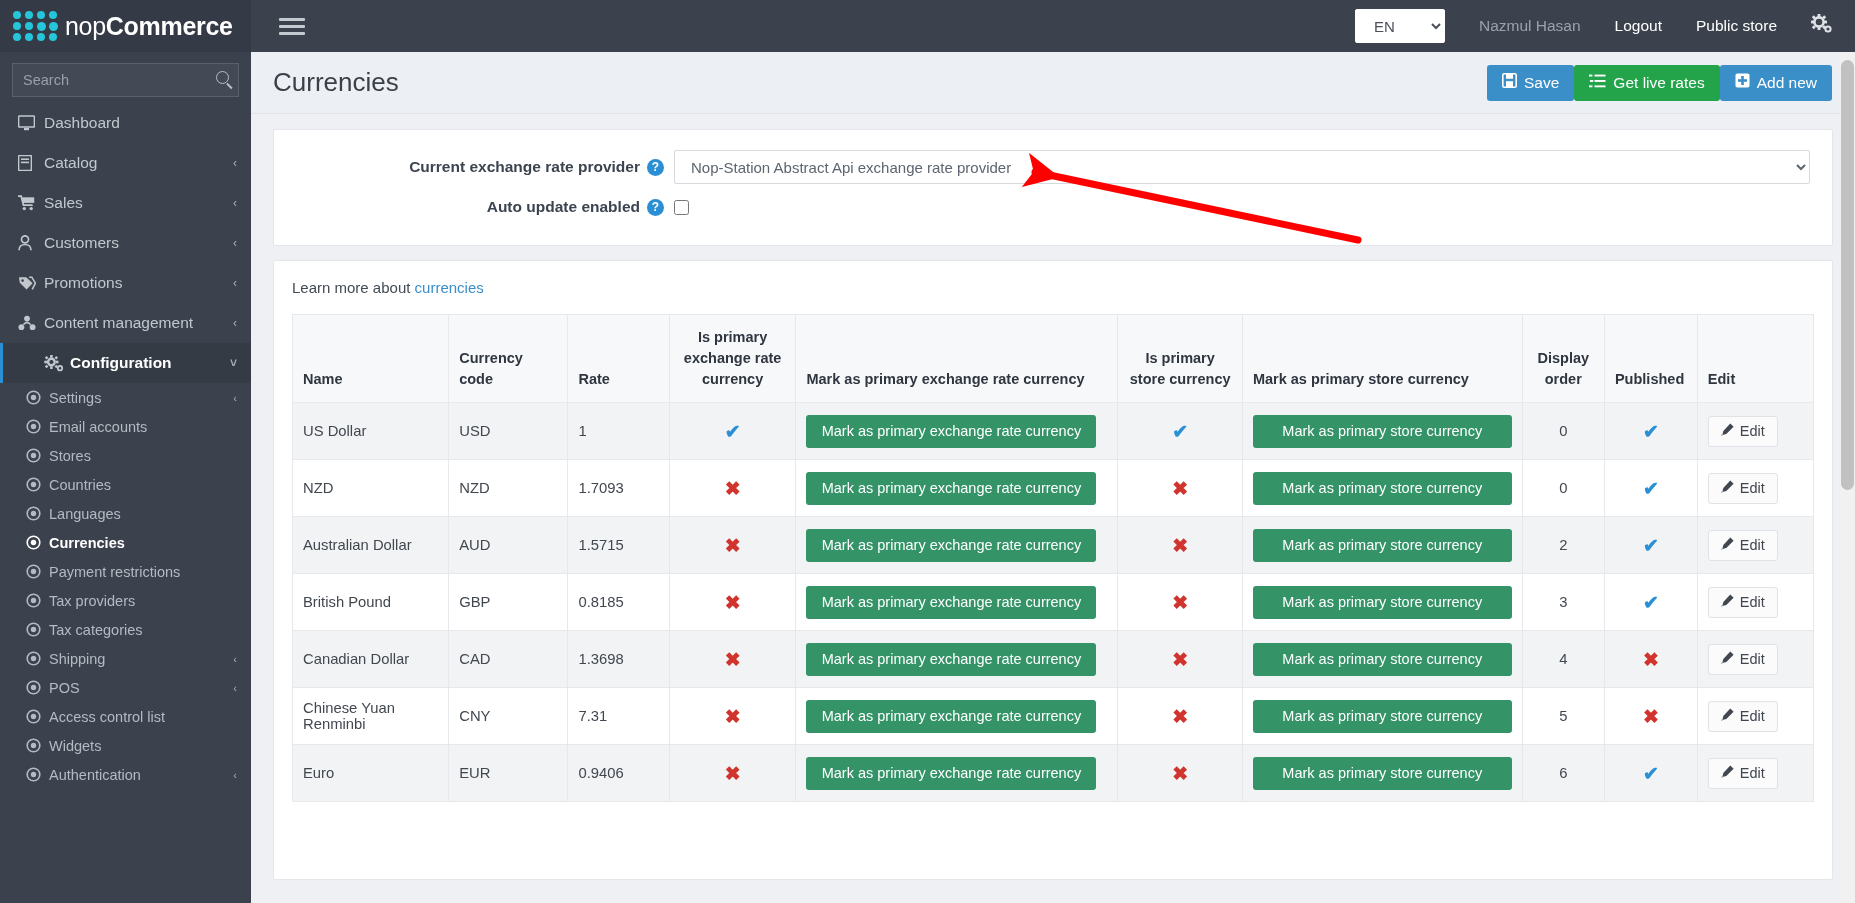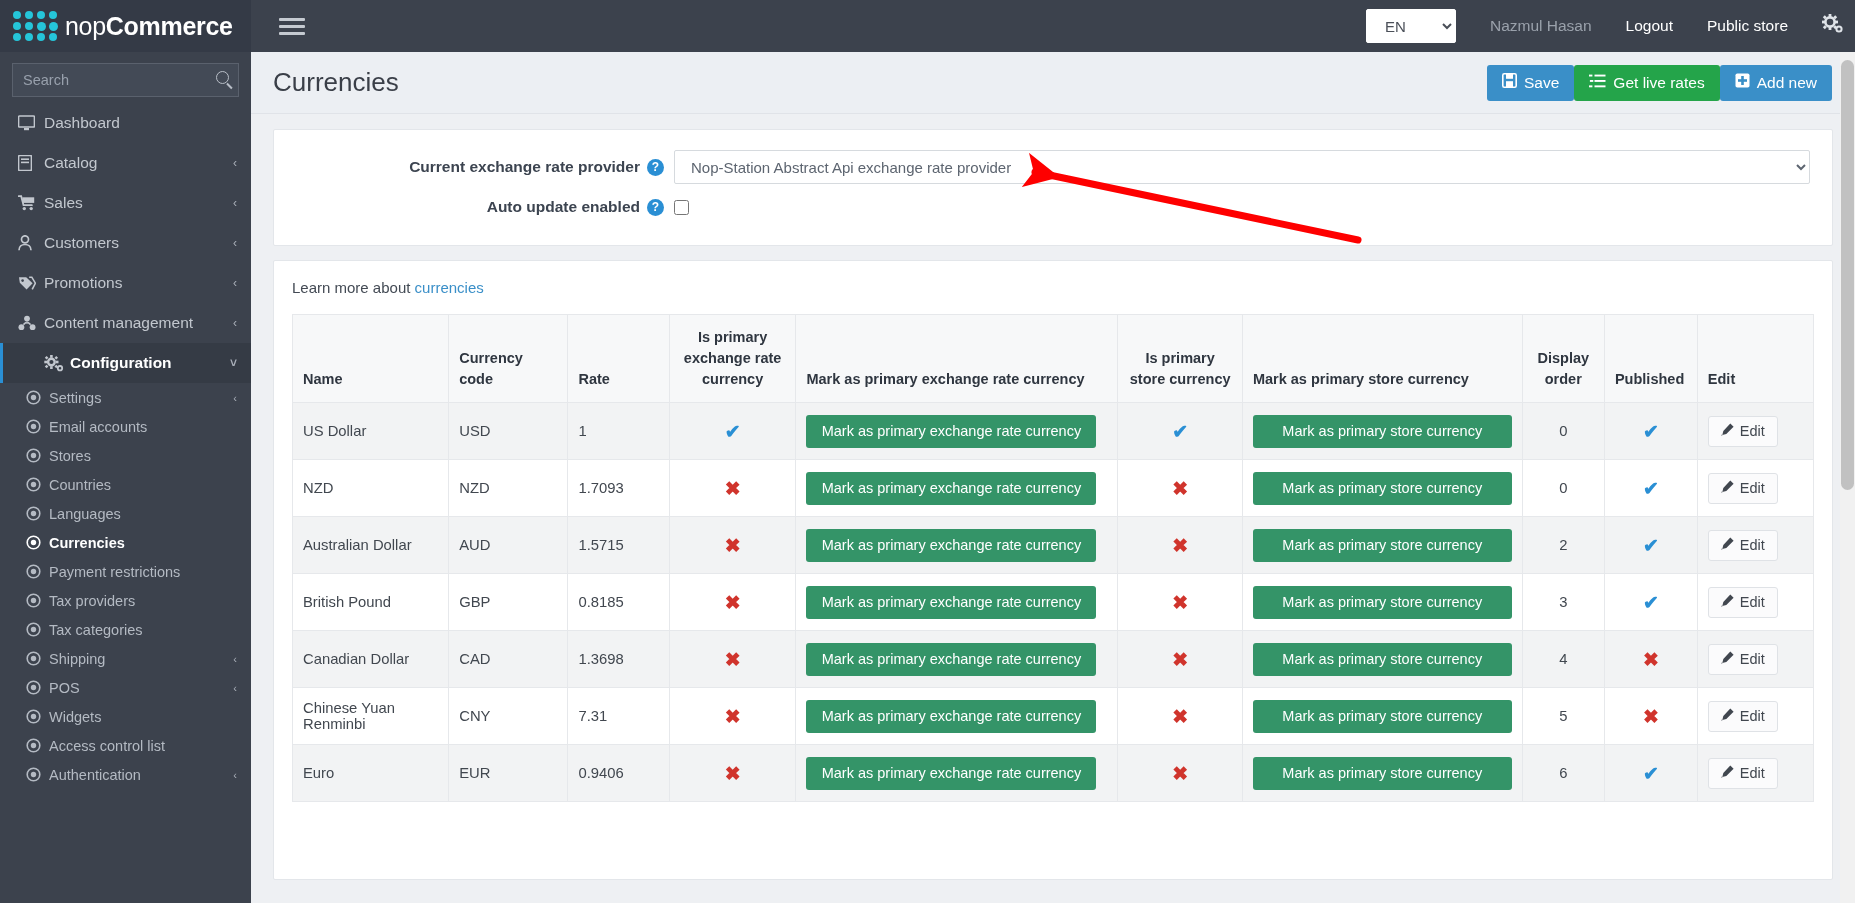--- a/index.html
+++ b/index.html
@@ -117,21 +117,21 @@
   #hamburger {
     width: 26px; margin-left: 28px; cursor: pointer;
   }
   #hamburger span {
     display: block; height: 3px; background: #c5cad1;
     margin-bottom: 4px; border-radius: 1px;
   }
   #hamburger span:last-child { margin-bottom: 0; }
   #topright {
     margin-left: auto; display: flex; align-items: center;
-    padding-right: 11px;
+    padding-right: 22px;
   }
   #lang-select {
     width: 90px; height: 34px;
     background: #fff; border: 1px solid #fff;
     font-size: 15px; font-family: "Liberation Sans", sans-serif;
     color: #4a4f58; padding-left: 14px;
     border-radius: 2px; outline: none;
   }
   #topright .tlink {
     color: #fff; font-size: 15.5px;
@@ -485,30 +485,30 @@
         <span>POS</span>
         <span class="chev">‹</span>
       </div>
       <div class="sub-item">
         <span class="dot">
           <svg width="15" height="15" viewBox="0 0 15 15">
             <circle cx="7.5" cy="7.5" r="6.3" fill="none" stroke="currentColor" stroke-width="1.6"></circle>
             <circle cx="7.5" cy="7.5" r="2.7" fill="currentColor"></circle>
           </svg>
         </span>
+        <span>Access control list</span>
+      </div>
+      <div class="sub-item">
+        <span class="dot">
+          <svg width="15" height="15" viewBox="0 0 15 15">
+            <circle cx="7.5" cy="7.5" r="6.3" fill="none" stroke="currentColor" stroke-width="1.6"></circle>
+            <circle cx="7.5" cy="7.5" r="2.7" fill="currentColor"></circle>
+          </svg>
+        </span>
         <span>Widgets</span>
-      </div>
-      <div class="sub-item">
-        <span class="dot">
-          <svg width="15" height="15" viewBox="0 0 15 15">
-            <circle cx="7.5" cy="7.5" r="6.3" fill="none" stroke="currentColor" stroke-width="1.6"></circle>
-            <circle cx="7.5" cy="7.5" r="2.7" fill="currentColor"></circle>
-          </svg>
-        </span>
-        <span>Access control list</span>
       </div>
       <div class="sub-item">
         <span class="dot">
           <svg width="15" height="15" viewBox="0 0 15 15">
             <circle cx="7.5" cy="7.5" r="6.3" fill="none" stroke="currentColor" stroke-width="1.6"></circle>
             <circle cx="7.5" cy="7.5" r="2.7" fill="currentColor"></circle>
           </svg>
         </span>
         <span>Authentication</span>
         <span class="chev">‹</span>

